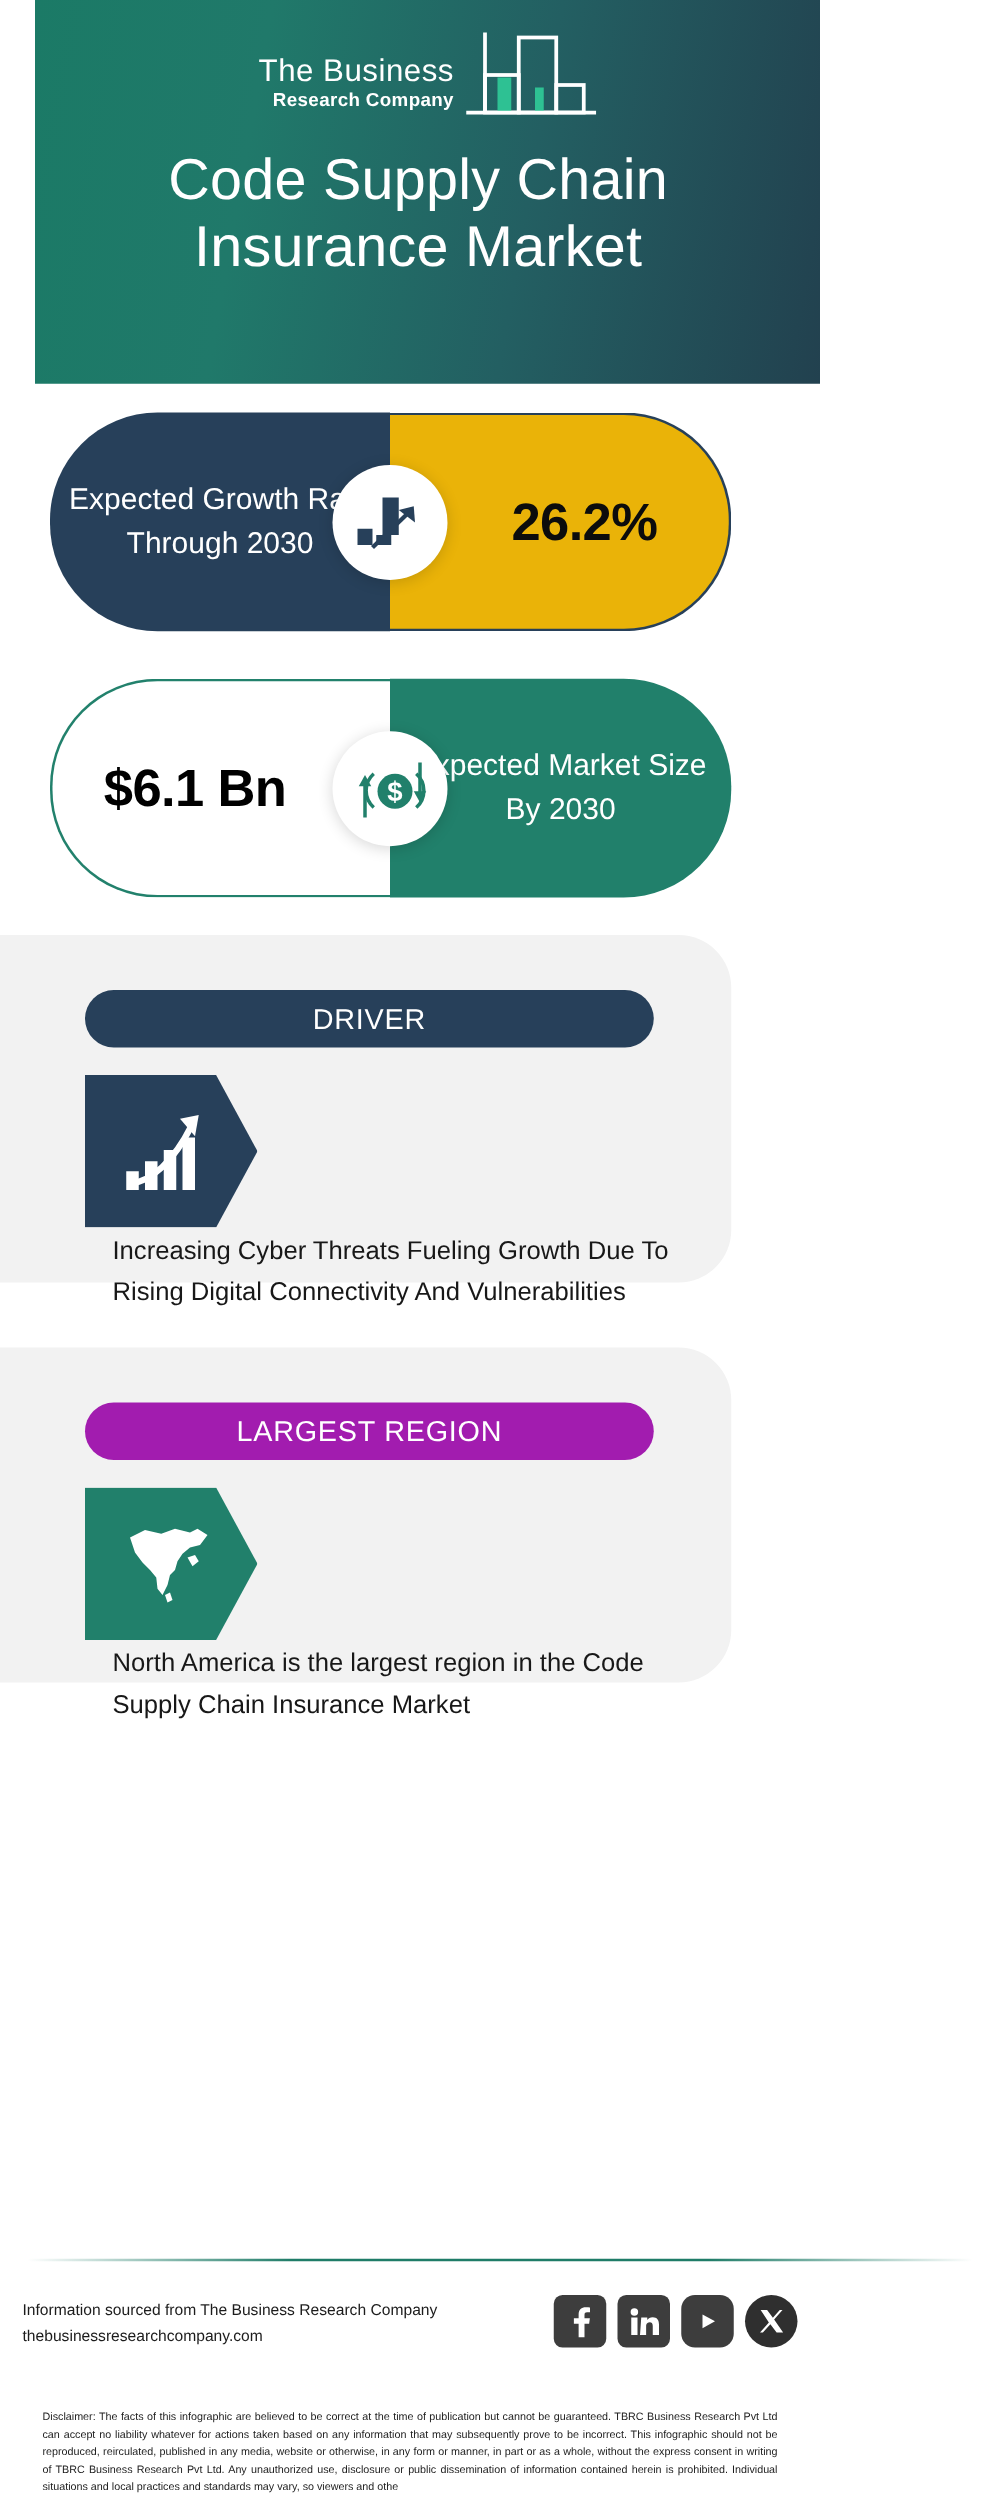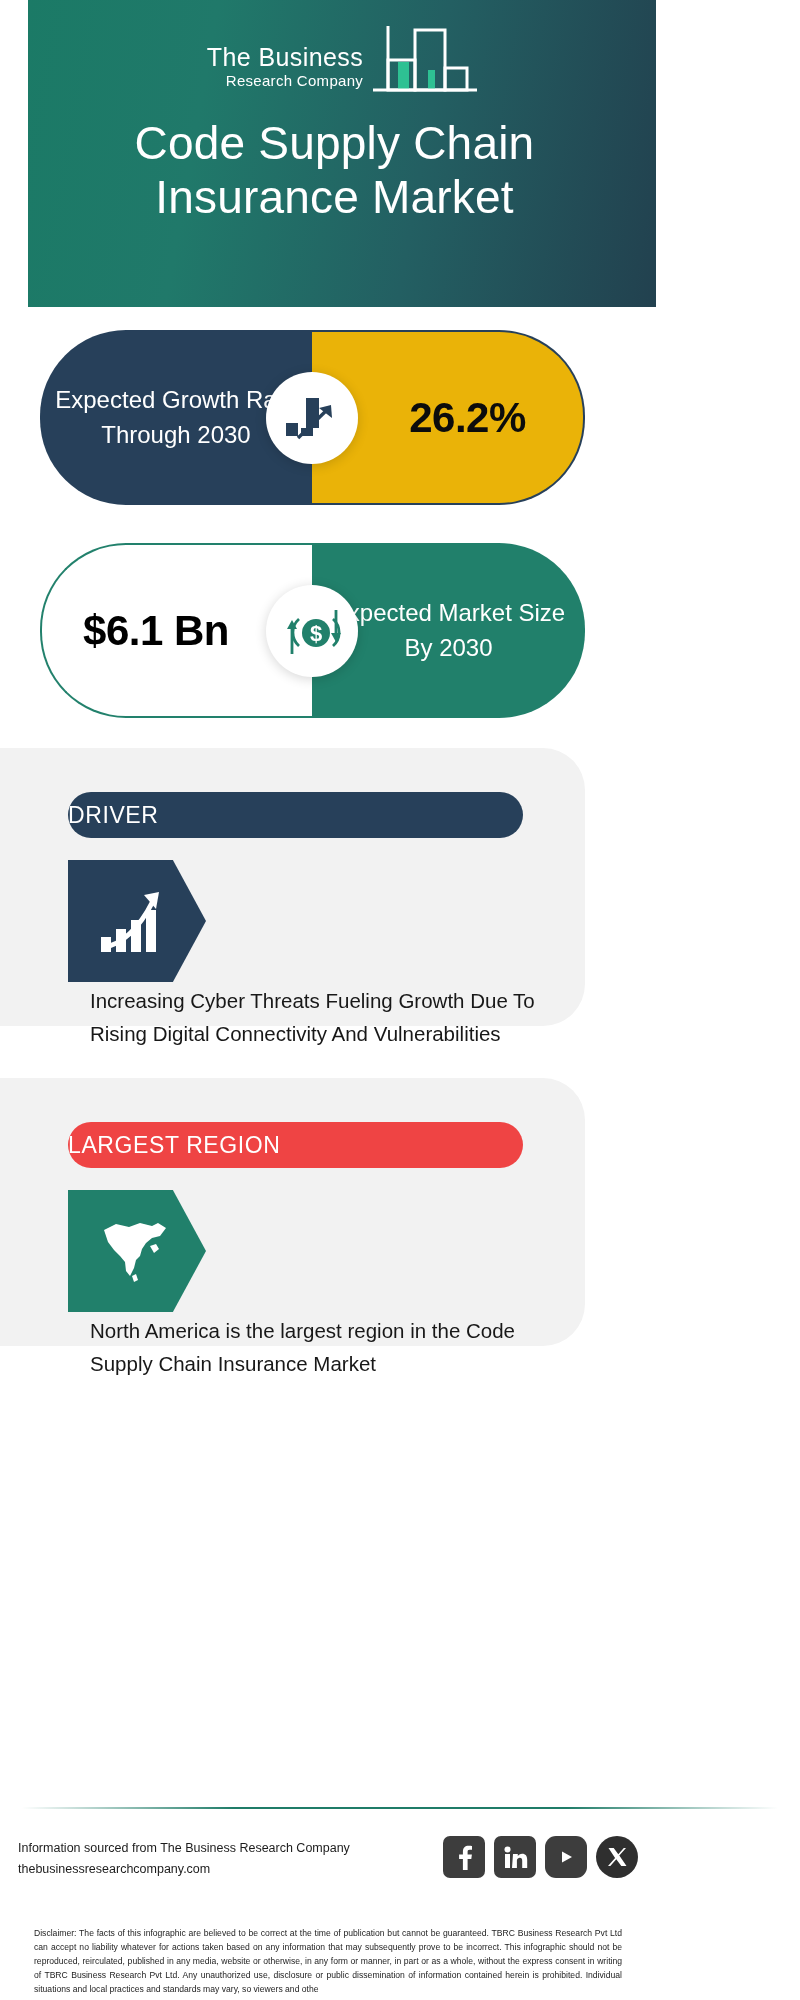--- a/index.html
+++ b/index.html
@@ -17,21 +17,21 @@
     height: 307px;
     background: linear-gradient(100deg, #1b7a66 0%, #20796a 28%, #235f62 62%, #22414f 100%);
     overflow: hidden;
   }
   .logo-wrap {
     position: absolute; left: 0; right: 0; top: 22px;
     display: flex; justify-content: center; align-items: flex-end;
   }
   .logo-text { text-align: right; color: #fff; line-height: 1; padding-bottom: 6px; }
   .logo-l1 { font-size: 25px; font-weight: 300; letter-spacing: .4px; color:#fff; }
-  .logo-l2 { font-size: 15px; font-weight: 400; letter-spacing: .3px; color:#fff; margin-top: 3px; }
+  .logo-l2 { font-size: 15px; font-weight: 700; letter-spacing: .3px; color:#fff; margin-top: 3px; }
   .logo-mark { margin-left: 2px; }
 
   .header-title {
     position: absolute; left: 25px; right: 40px; top: 116px;
     text-align: center; color: #ffffff;
     font-size: 46px; font-weight: 400; line-height: 1.18;
     letter-spacing: .2px;
   }
 
   
@@ -91,25 +91,25 @@
   }
 
   
   .panel {
     position: absolute; left: 0; width: 585px;
     background: #f2f2f2; border-radius: 0 42px 42px 0;
   }
   .pill {
     position: absolute; left: 68px; top: 44px;
     width: 455px; height: 46px; border-radius: 23px;
-    display: flex; align-items: center; justify-content: flex-start;
+    display: flex; align-items: center; justify-content: center;
     color: #fff; font-size: 23px; letter-spacing: .6px; font-weight: 400;
   }
   .pill.dark { background: #27405a; }
-  .pill.green { background: #ef4444; }
+  .pill.green { background: #a21caf; }
 
   .pbody { position: absolute; left: 68px; top: 112px; right: 30px; display: flex; flex-direction: column; }
   .arrow-tag {
     position: relative; width: 138px; height: 122px; flex: none;
     clip-path: polygon(0 0, 76% 0, 100% 50%, 76% 100%, 0 100%);
     display: flex; align-items: center; justify-content: center;
   }
   .arrow-tag.dark { background: #27405a; }
   .arrow-tag.green { background: #21806b; }
   .pbody .ptext {

